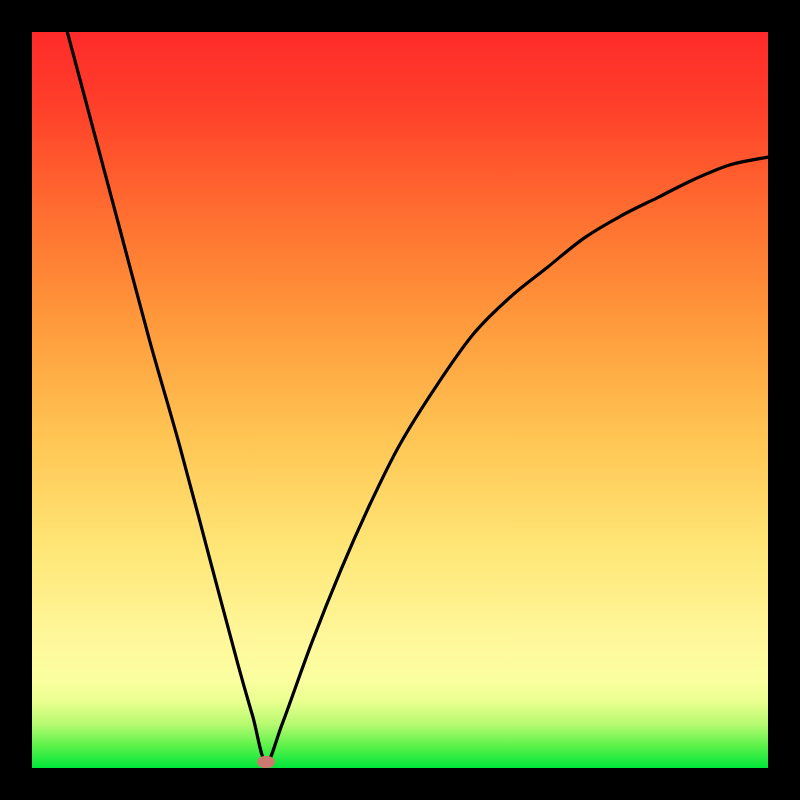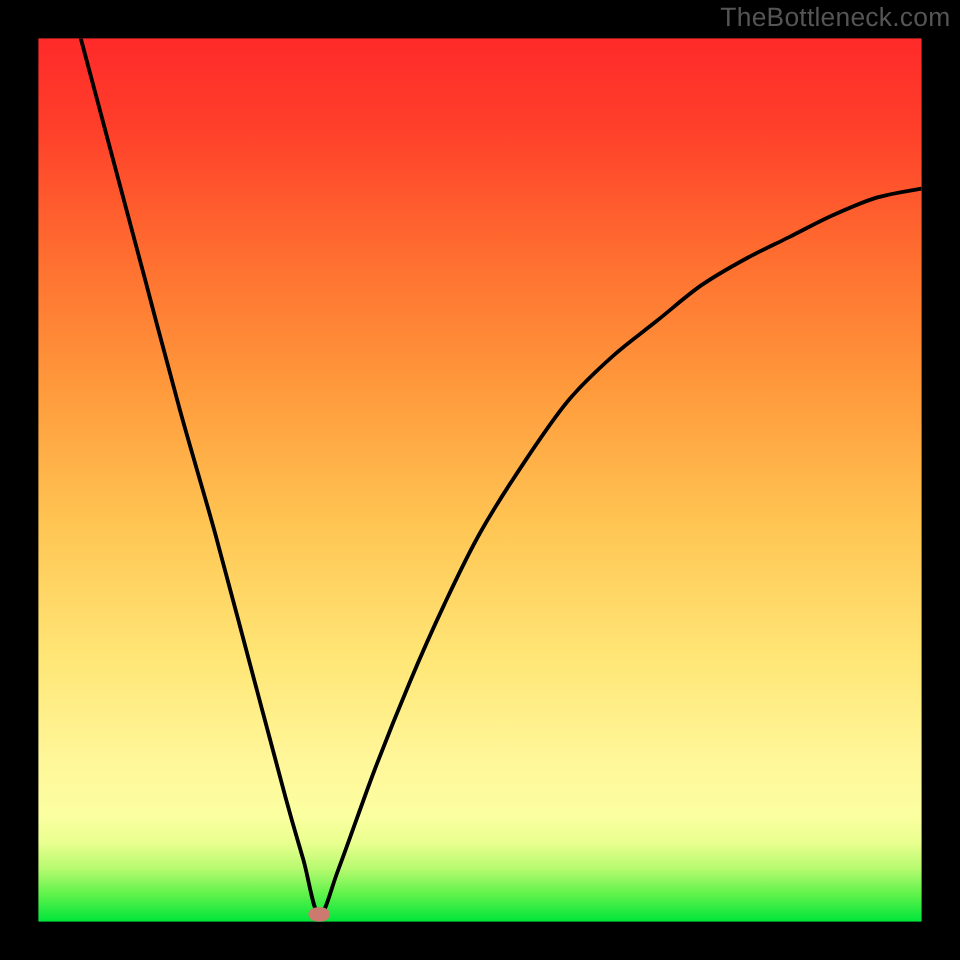--- a/index.html
+++ b/index.html
@@ -49,20 +49,19 @@
     height: 12px;
     background: #cc7a70;
     border-radius: 50% / 60%;
     transform: translate(-50%, -50%);
   }
 </style>
 </head>
 <body>
 
 <div class="frame">
-  <div class="watermark">TheBottleneck.com</div>
   <div class="plot-area">
     <svg id="curve-svg" width="736" height="736" viewBox="0 0 736 736">
       <path id="curve-path" d="M 35.33 0.00 C 39.25 14.72, 50.05 55.20, 58.88 88.32 C 67.71 121.44, 78.51 161.92, 88.32 198.72 C 98.13 235.52, 107.95 273.55, 117.76 309.12 C 127.57 344.69, 137.39 376.59, 147.20 412.16 C 157.01 447.73, 166.83 485.76, 176.64 522.56 C 186.45 559.36, 198.72 605.97, 206.08 632.96 C 213.44 659.95, 216.14 668.29, 220.80 684.48 C 225.46 700.67, 229.14 728.89, 234.05 730.11 C 238.95 731.34, 242.63 711.71, 250.24 691.84 C 257.85 671.97, 269.87 636.64, 279.68 610.88 C 289.49 585.12, 299.31 560.59, 309.12 537.28 C 318.93 513.97, 328.75 491.89, 338.56 471.04 C 348.37 450.19, 356.96 431.79, 368.00 412.16 C 379.04 392.53, 392.53 371.68, 404.80 353.28 C 417.07 334.88, 429.33 316.48, 441.60 301.76 C 453.87 287.04, 466.13 276.00, 478.40 264.96 C 490.67 253.92, 502.93 245.33, 515.20 235.52 C 527.47 225.71, 539.73 214.67, 552.00 206.08 C 564.27 197.49, 576.53 190.75, 588.80 184.00 C 601.07 177.25, 613.33 171.73, 625.60 165.60 C 637.87 159.47, 650.13 152.72, 662.40 147.20 C 674.67 141.68, 686.93 136.16, 699.20 132.48 C 711.47 128.80, 729.87 126.35, 736.00 125.12" fill="none" stroke="#000" stroke-width="3.2" stroke-linecap="round" stroke-linejoin="round"></path>
     </svg>
     <div id="marker" class="marker" style="left: 234.048px; top: 730.112px; background: rgb(204, 122, 112);"></div>
   </div>
 </div>
 
 </body></html>

